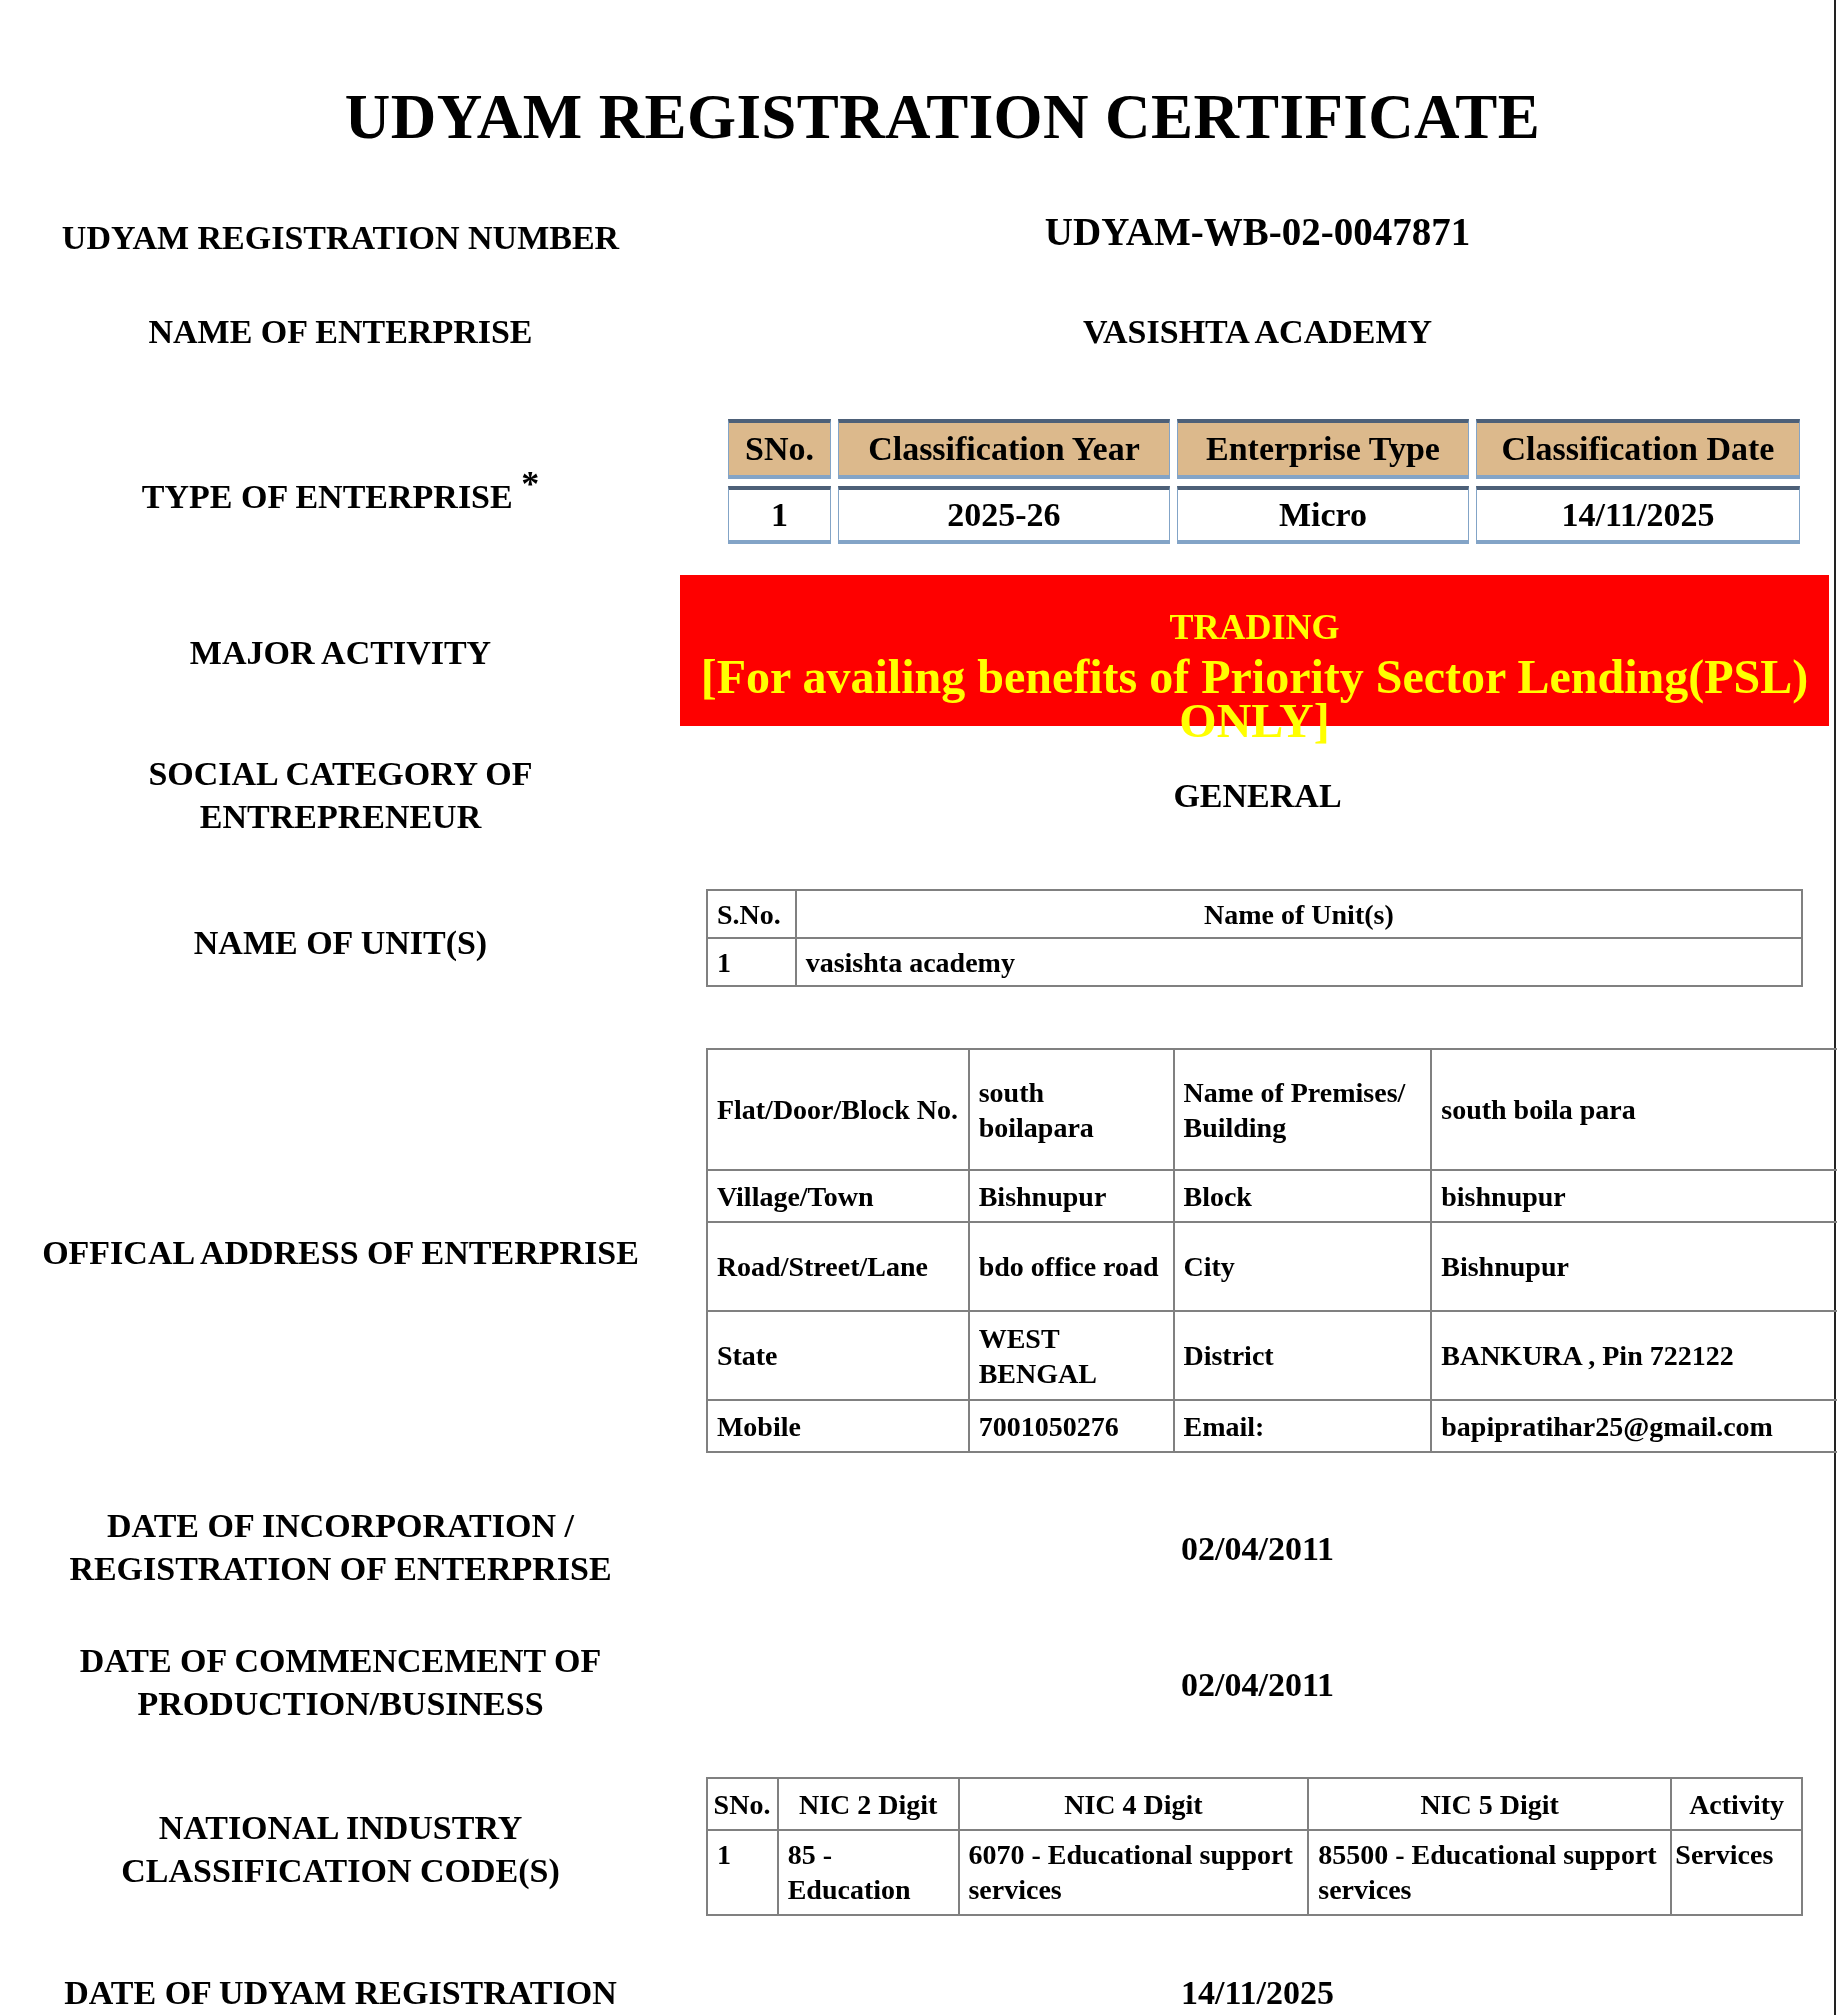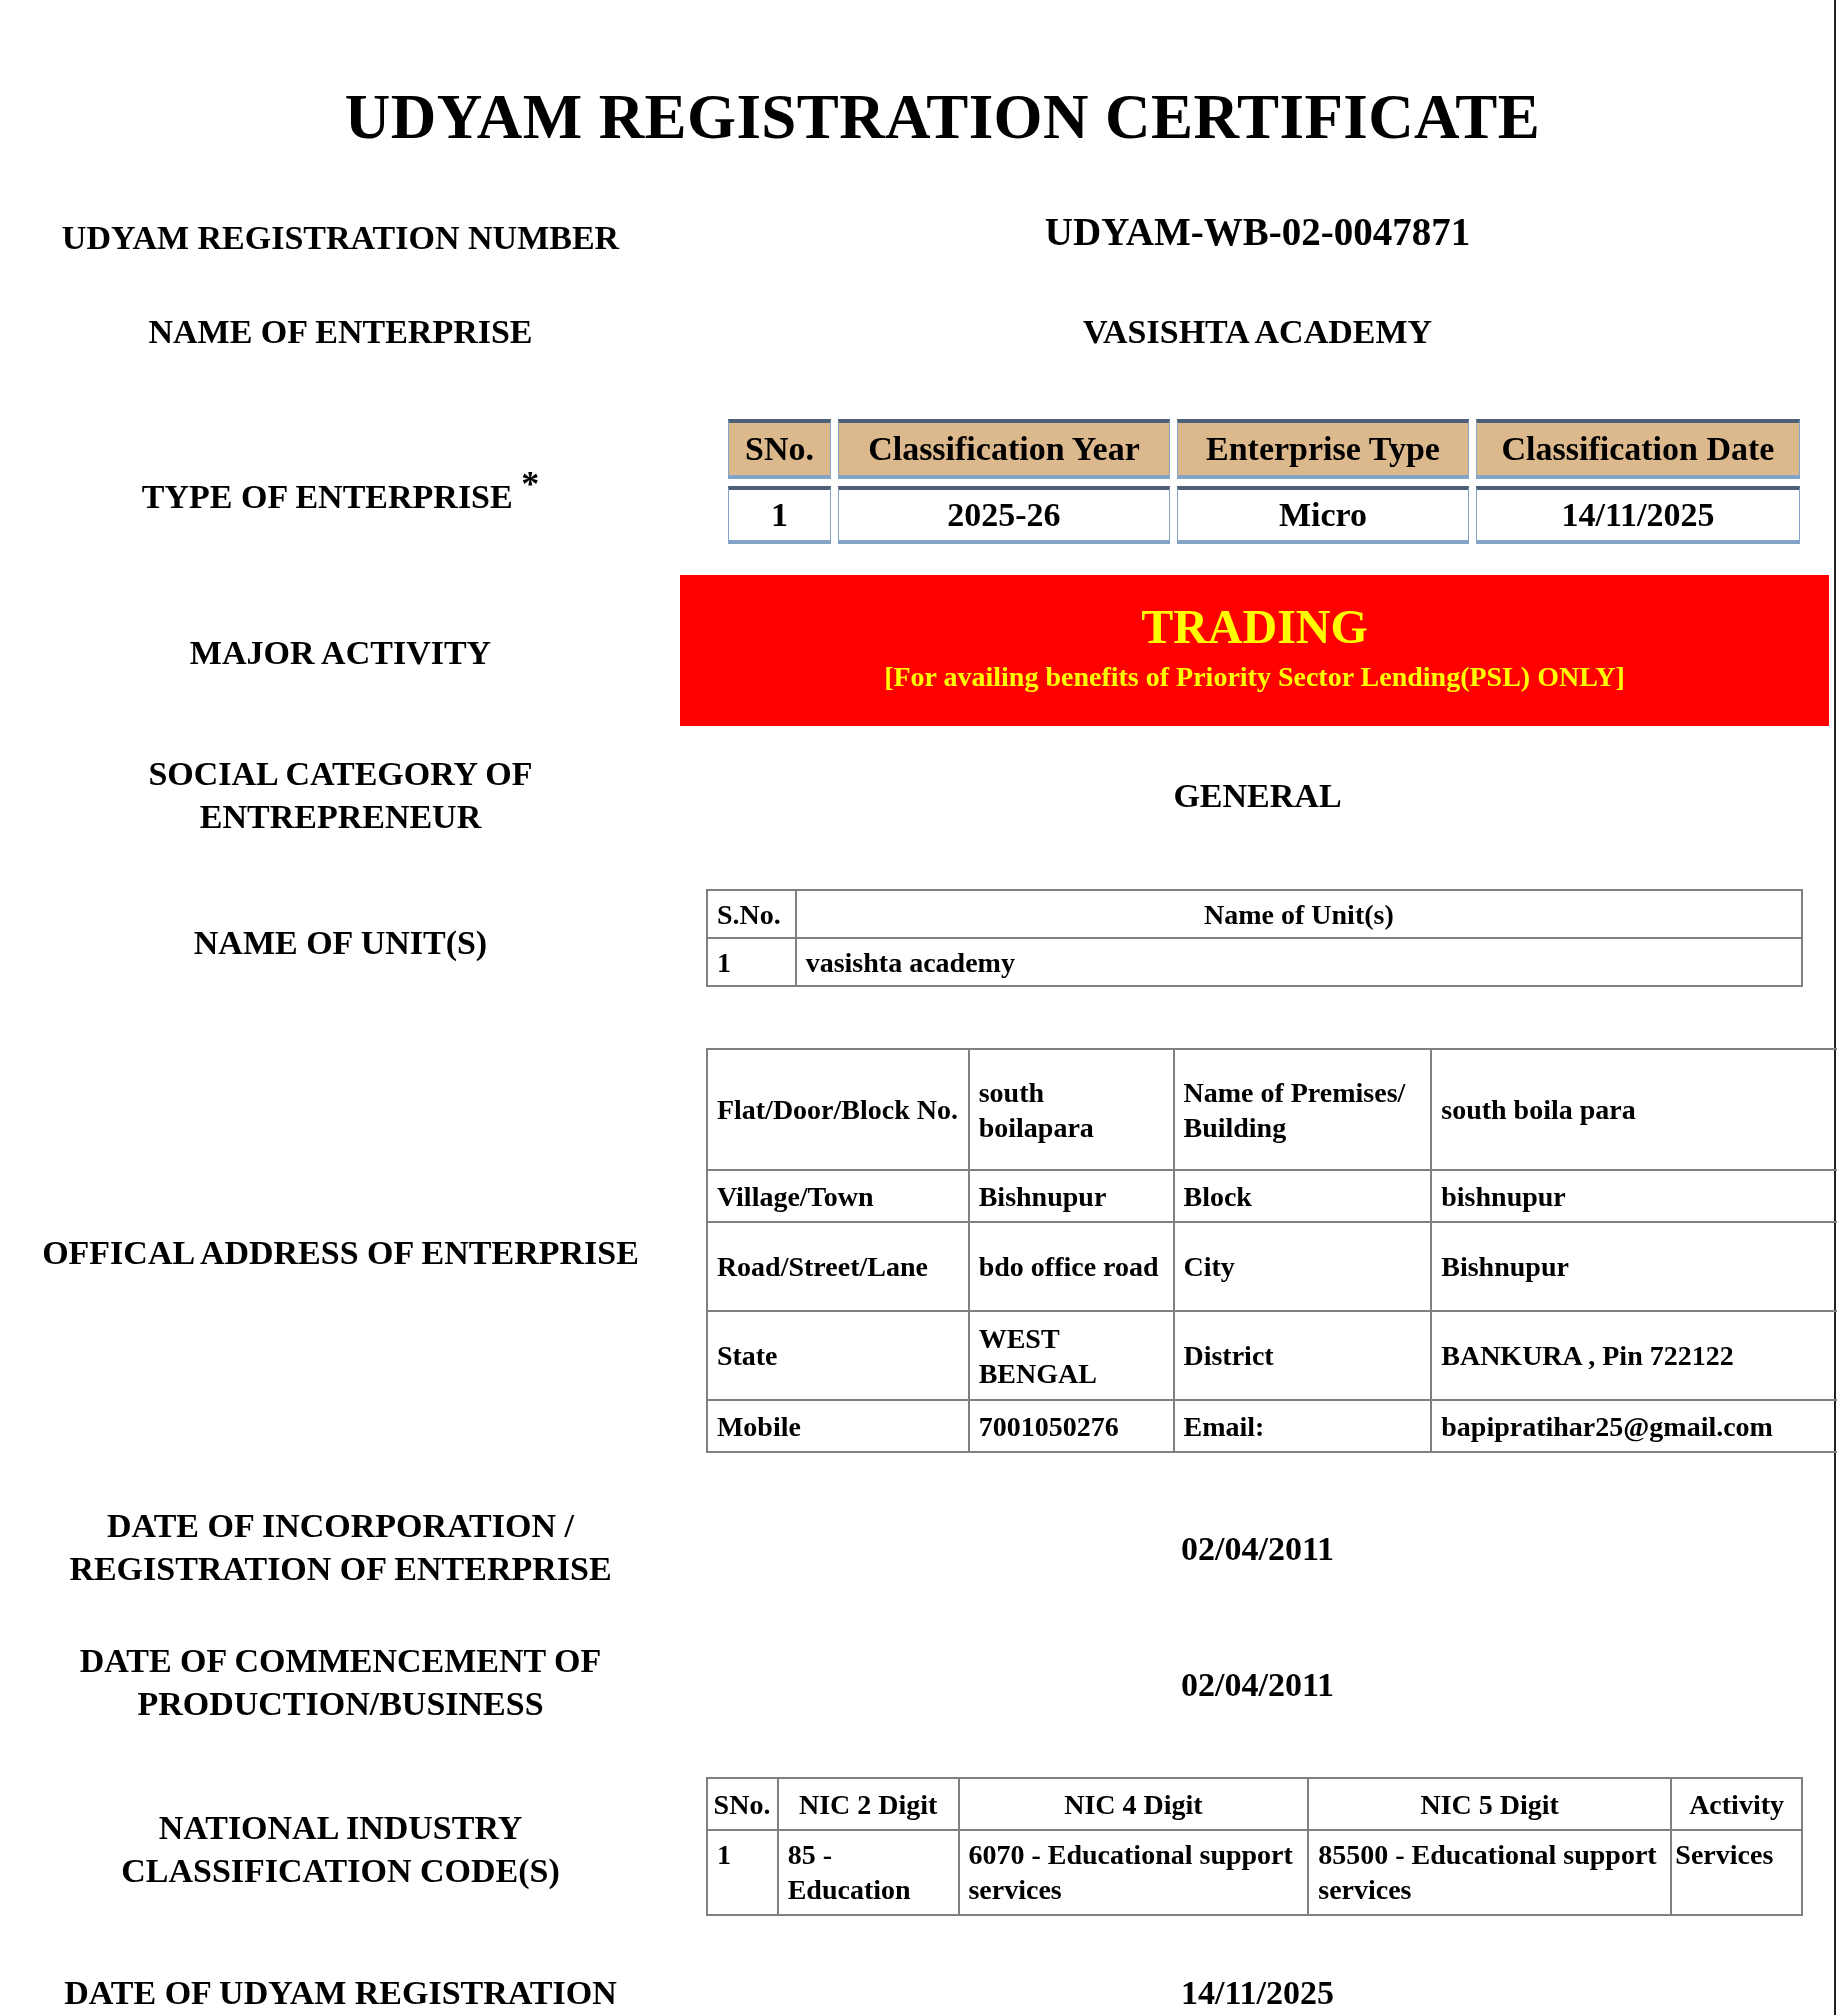--- a/index.html
+++ b/index.html
@@ -18,22 +18,22 @@
   .ctable { position:absolute; left:721px; top:419px; border-collapse:separate; border-spacing:7.3px 0; }
   .cth, .ctd { font-weight:bold; font-size:34px; text-align:center; padding:0 16px; }
   .cth { background:#dcb98c; height:52px; border-top:4px solid #4d6078; border-bottom:4px solid #83a4c7;
          border-left:1.2px solid #83a4c7; border-right:1.2px solid #83a4c7; }
   .ctd { background:#fff; height:50px; border-top:4px solid #4d6078; border-bottom:4px solid #83a4c7;
          border-left:1.2px solid #83a4c7; border-right:1.2px solid #83a4c7; }
   .crow-gap td { height:7.3px; padding:0; border:none; background:transparent; }
 
   .activity-box { position:absolute; left:680px; top:575px; width:1149px; height:151px;
                   background:#fe0000; color:#ffff00; text-align:center; font-weight:bold; }
-  .activity-main { font-size:48px; margin-top:24px; line-height:56px; }
-  .activity-sub { font-size:28px; line-height:44px; }
+  .activity-main { font-size:36px; margin-top:24px; line-height:56px; }
+  .activity-sub { font-size:48px; line-height:44px; }
 
   table.grid { position:absolute; border-collapse:collapse; }
   table.grid td, table.grid th { border:2.8px solid #808080; font-weight:bold; font-size:28px;
         padding:5.6px 8.9px; line-height:35px; text-align:left; vertical-align:middle; }
   table.grid th { text-align:center; }
 </style>
 </head>
 <body>
 
 <div class="page">

